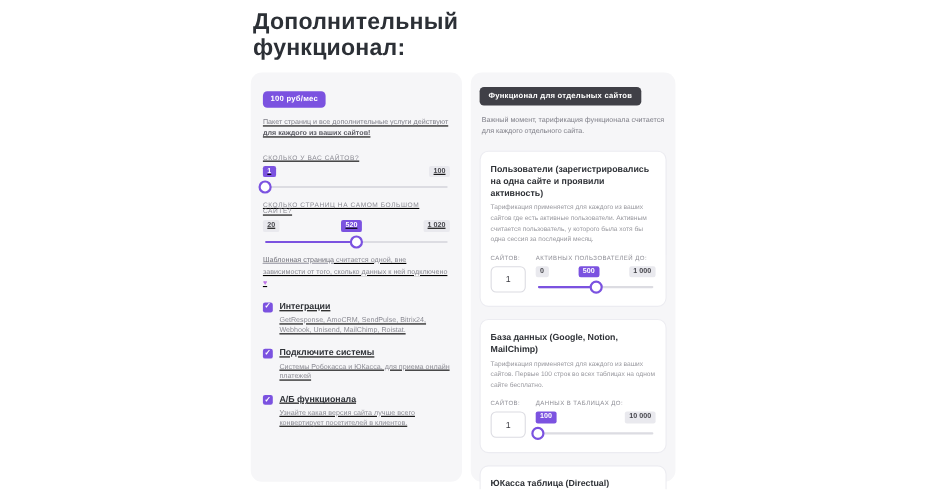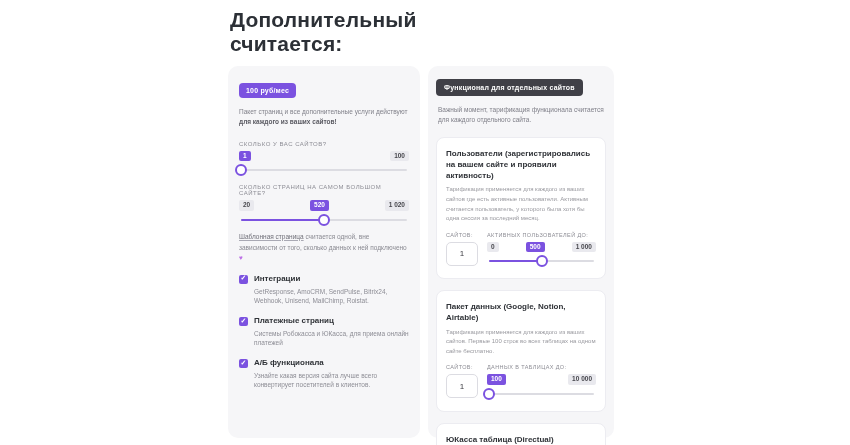--- a/index.html
+++ b/index.html
@@ -4,21 +4,21 @@
 <style>
   :root{ --accent:#7b52e0; }
   html,body{margin:0;padding:0;background:#fff;}
   body{font-family:"Liberation Sans",sans-serif;-webkit-font-smoothing:antialiased;}
   .stage{position:relative;width:850px;height:445px;overflow:hidden;background:#ffffff;}
 
   .page-title{position:absolute;left:230px;top:8px;width:215px;font-size:21px;font-weight:800;
     color:#2c3036;line-height:1.15;letter-spacing:.2px;}
 
   .panel{position:absolute;top:66px;background:#f6f6f8;border-radius:10px;box-sizing:border-box;}
-  .panel-left{left:228px;width:192px;height:372px;padding:13px 11px 10px;}
+  .panel-left{left:228px;width:192px;height:372px;padding:13px 11px 10px;text-decoration:underline;}
   .panel-right{left:428px;width:186px;height:372px;padding:10px 8px;}
 
   .badge-purple{display:inline-block;background:var(--accent);color:#fff;font-size:7px;font-weight:700;
     padding:4px 7px;border-radius:4px;letter-spacing:.2px;}
   .badge-dark{display:inline-block;background:#404047;color:#fff;font-size:7px;font-weight:700;
     padding:5px 8px;border-radius:4px;letter-spacing:.2px;}
 
   .intro{margin-top:9px;font-size:6.5px;color:#81818a;line-height:1.6;}
   .intro b{color:#5a5a62;}
 
@@ -53,21 +53,21 @@
   .ctrl-label{font-size:5.5px;color:#8d8d95;letter-spacing:.4px;margin-bottom:4px;white-space:nowrap;}
   .sites-input{width:26px;height:20px;border:1px solid #dcdce2;border-radius:5px;background:#fff;
     font-size:8px;color:#3a3a40;text-align:center;font-family:"Liberation Sans",sans-serif;}
   .ctrl-slider{flex:1;min-width:0;}
 </style>
 </head>
 <body>
 
 <div class="stage">
 
-  <div class="page-title">Дополнительный считается:</div>
+  <div class="page-title">Дополнительный функционал:</div>
 
   <div class="panel panel-left">
     <span class="badge-purple">100 руб/мес</span>
 
     <div class="intro"><span>Пакет страниц и все дополнительные услуги действуют </span><b>для каждого из ваших сайтов!</b></div>
 
     <div class="slider-group">
       <div class="slider-label">СКОЛЬКО У ВАС САЙТОВ?</div>
       <div class="chips">
         <span class="chip purple">1</span>
@@ -98,42 +98,42 @@
     <div class="feature">
       <span class="checkbox checked"></span>
       <div>
         <div class="feature-label">Интеграции</div>
         <div class="feature-desc">GetResponse, AmoCRM, SendPulse, Bitrix24, Webhook, Unisend, MailChimp, Roistat.</div>
       </div>
     </div>
     <div class="feature">
       <span class="checkbox checked"></span>
       <div>
-        <div class="feature-label">Платежные страниц</div>
+        <div class="feature-label">Подключите системы</div>
         <div class="feature-desc">Системы Робокасса и ЮКасса, для приема онлайн платежей</div>
       </div>
     </div>
     <div class="feature">
       <span class="checkbox checked"></span>
       <div>
         <div class="feature-label">А/Б функционала</div>
         <div class="feature-desc">Узнайте какая версия сайта лучше всего конвертирует посетителей в клиентов.</div>
       </div>
     </div>
     
     
   </div>
 
   <div class="panel panel-right">
     <span class="badge-dark">Функционал для отдельных сайтов</span>
     <div class="right-intro">Важный момент, тарификация функционала считается для каждого отдельного сайта.</div>
 
     
     <div class="card">
-      <div class="card-title">Пользователи (зарегистрировались на вашем сайте и проявили активность)</div>
+      <div class="card-title">Пользователи (зарегистрировались на одна сайте и проявили активность)</div>
       <div class="card-desc">Тарификация применяется для каждого из ваших сайтов где есть активные пользователи. Активным считается пользователь, у которого была хотя бы одна сессия за последний месяц.</div>
       <div class="card-controls">
         <div>
           <div class="ctrl-label">САЙТОВ:</div>
           <input class="sites-input" value="1" style="">
         </div>
         <div class="ctrl-slider">
           <div class="ctrl-label">АКТИВНЫХ ПОЛЬЗОВАТЕЛЕЙ ДО:</div>
           <div class="chips">
             <span class="chip gray">0</span>
@@ -143,21 +143,21 @@
           <div class="track">
             <div class="fill" style="width:50%"></div>
             <div class="handle" style="left:50%"></div>
           </div>
         </div>
       </div>
     </div>
 
     
     <div class="card">
-      <div class="card-title">Пакет данных (Google, Notion, Airtable)</div>
+      <div class="card-title">База данных (Google, Notion, MailChimp)</div>
       <div class="card-desc">Тарификация применяется для каждого из ваших сайтов. Первые 100 строк во всех таблицах на одном сайте бесплатно.</div>
       <div class="card-controls">
         <div>
           <div class="ctrl-label">САЙТОВ:</div>
           <input class="sites-input" value="1" style="">
         </div>
         <div class="ctrl-slider">
           <div class="ctrl-label">ДАННЫХ В ТАБЛИЦАХ ДО:</div>
           <div class="chips">
             <span class="chip purple">100</span>

